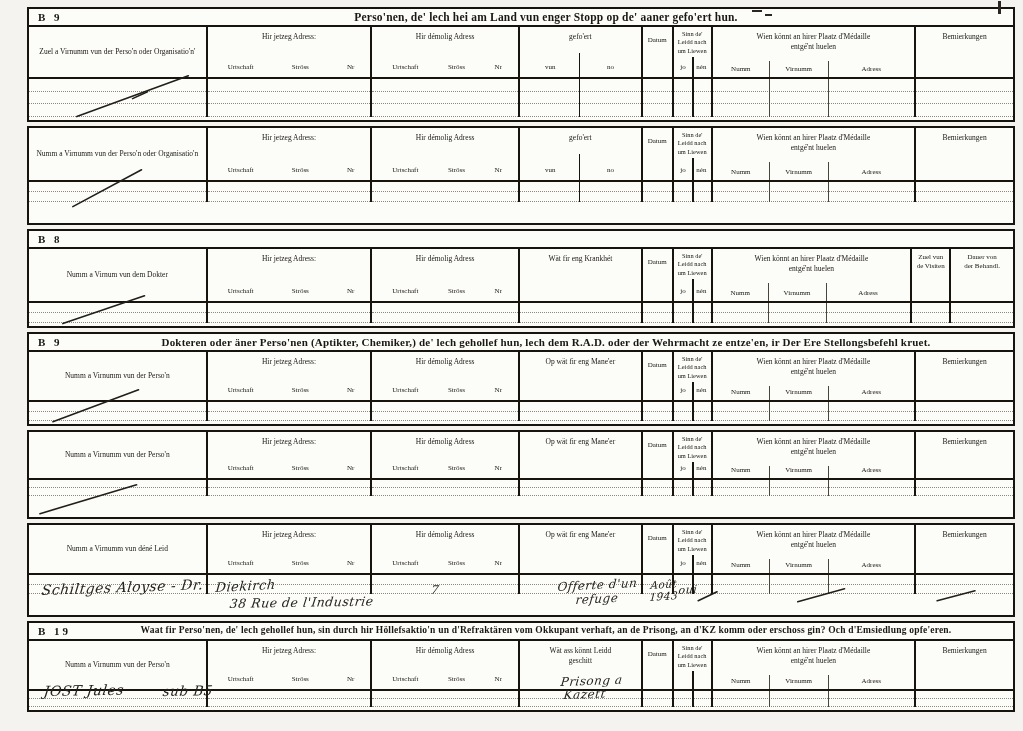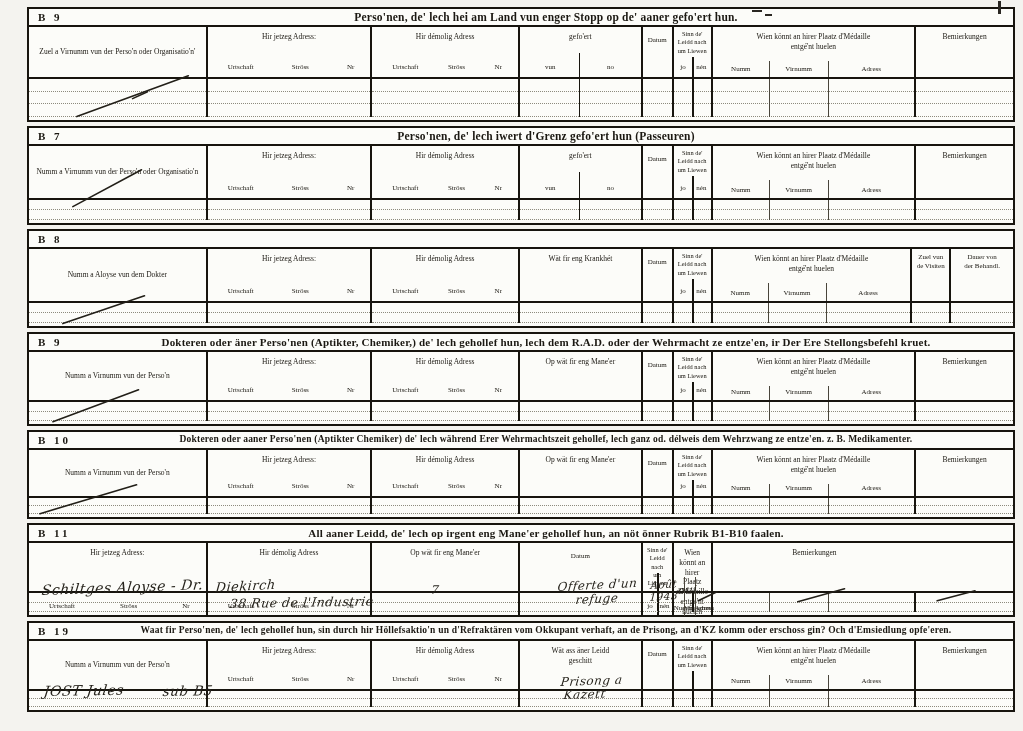--- a/index.html
+++ b/index.html
@@ -187,24 +187,20 @@
           <div class="drow" style="height: 12.6667px;"></div>
           <div class="drow" style="height: 12.6667px;"></div>
         </div>
       </div>
       <svg class="overlay" viewBox="0 0 988 110">
         <line x1="48" y1="108" x2="160" y2="67" stroke="#221f18" stroke-width="1.6" stroke-linecap="round"></line>
         <line x1="104" y1="90" x2="119" y2="83" stroke="#221f18" stroke-width="1.6" stroke-linecap="round"></line>
       </svg>
     </div>
     <div class="section" style="height: 99px;">
-      <div class="titlerow">
-        <span class="sec-id">B 7</span>
-        <span class="sec-title" style="font-size: 11.5px;">Perso'nen, de' lech iwert d'Grenz gefo'ert hun (Passeuren)</span>
-      </div>
       <div class="hdr" style="grid-template-columns: 179fr 165fr 148fr 123fr 31fr 39fr 204fr 97fr; height: 54px;">
         <div class="hcell">
           <div class="namelabel">Numm a Virnumm vun der Perso'n oder Organisatio'n</div>
         </div>
         <div class="hcell">
           <div class="hlabel">Hir jetzeg Adress:</div>
           <div class="hsub addr">
             <span>Urtschaft</span>
             <span>Ströss</span>
             <span>Nr</span>
@@ -299,21 +295,21 @@
       <svg class="overlay" viewBox="0 0 988 94">
         <line x1="44" y1="79" x2="113" y2="42" stroke="#221f18" stroke-width="1.6" stroke-linecap="round"></line>
       </svg>
     </div>
     <div class="section" style="height: 99px;">
       <div class="titlerow">
         <span class="sec-id">B 8</span>
       </div>
       <div class="hdr" style="grid-template-columns: 179fr 165fr 148fr 123fr 31fr 39fr 200fr 39fr 62fr; height: 54px;">
         <div class="hcell">
-          <div class="namelabel">Numm a Aloyse vun dem Dokter</div>
+          <div class="namelabel">Numm a Virnum vun dem Dokter</div>
         </div>
         <div class="hcell">
           <div class="hlabel">Hir jetzeg Adress:</div>
           <div class="hsub addr">
             <span>Urtschaft</span>
             <span>Ströss</span>
             <span>Nr</span>
           </div>
         </div>
         <div class="hcell">
@@ -508,24 +504,20 @@
         <div class="dcell">
           <div class="drow" style="height: 9.5px;"></div>
           <div class="drow" style="height: 9.5px;"></div>
         </div>
       </div>
       <svg class="overlay" viewBox="0 0 988 89">
         <line x1="24" y1="88" x2="110" y2="56" stroke="#221f18" stroke-width="1.6" stroke-linecap="round"></line>
       </svg>
     </div>
     <div class="section" style="height: 89px;">
-      <div class="titlerow">
-        <span class="sec-id">B 10</span>
-        <span class="sec-title" style="font-size: 9.5px;">Dokteren oder aaner Perso'nen (Aptikter Chemiker) de' lech während Erer Wehrmachtszeit gehollef, lech ganz od. délweis dem Wehrzwang ze entze'en. z. B. Medikamenter.</span>
-      </div>
       <div class="hdr" style="grid-template-columns: 179fr 165fr 148fr 123fr 31fr 39fr 204fr 97fr; height: 48px;">
         <div class="hcell">
           <div class="namelabel">Numm a Virnumm vun der Perso'n</div>
         </div>
         <div class="hcell">
           <div class="hlabel">Hir jetzeg Adress:</div>
           <div class="hsub addr">
             <span>Urtschaft</span>
             <span>Ströss</span>
             <span>Nr</span>
@@ -609,25 +601,24 @@
         <div class="dcell">
           <div class="drow" style="height: 8px;"></div>
           <div class="drow" style="height: 8px;"></div>
         </div>
       </div>
       <svg class="overlay" viewBox="0 0 988 84">
         <line x1="11" y1="82" x2="108" y2="53" stroke="#221f18" stroke-width="1.6" stroke-linecap="round"></line>
       </svg>
     </div>
     <div class="section" style="height: 94px;">
-      <div class="titlerow">
-        <span class="sec-id">B 11</span>
-        <span class="sec-title" style="font-size: 11px;">All aaner Leidd, de' lech op irgent eng Mane'er gehollef hun, an nöt önner Rubrik B1-B10 faalen.</span>
-      </div>
       <div class="hdr" style="grid-template-columns: 179fr 165fr 148fr 123fr 31fr 39fr 204fr 97fr; height: 50px;">
+        <div class="hcell">
+          <div class="namelabel">Numm a Virnumm vun déné Leid</div>
+        </div>
         <div class="hcell">
           <div class="hlabel">Hir jetzeg Adress:</div>
           <div class="hsub addr">
             <span>Urtschaft</span>
             <span>Ströss</span>
             <span>Nr</span>
           </div>
         </div>
         <div class="hcell">
           <div class="hlabel">Hir démolig Adress</div>
@@ -744,21 +735,21 @@
         <div class="hcell">
           <div class="hlabel">Hir démolig Adress</div>
           <div class="hsub addr">
             <span>Urtschaft</span>
             <span>Ströss</span>
             <span>Nr</span>
           </div>
         </div>
         <div class="hcell">
           <div class="hlabel">
-            <div>Wät ass äner Leidd</div>
+            <div>Wät ass könnt Leidd</div>
             <div>geschitt</div>
           </div>
         </div>
         <div class="hcell">
           <div class="hlabel datum">Datum</div>
         </div>
         <div class="hcell">
           <div class="hlabel small">
             <div>Sinn de'</div>
             <div>Leidd nach</div>

